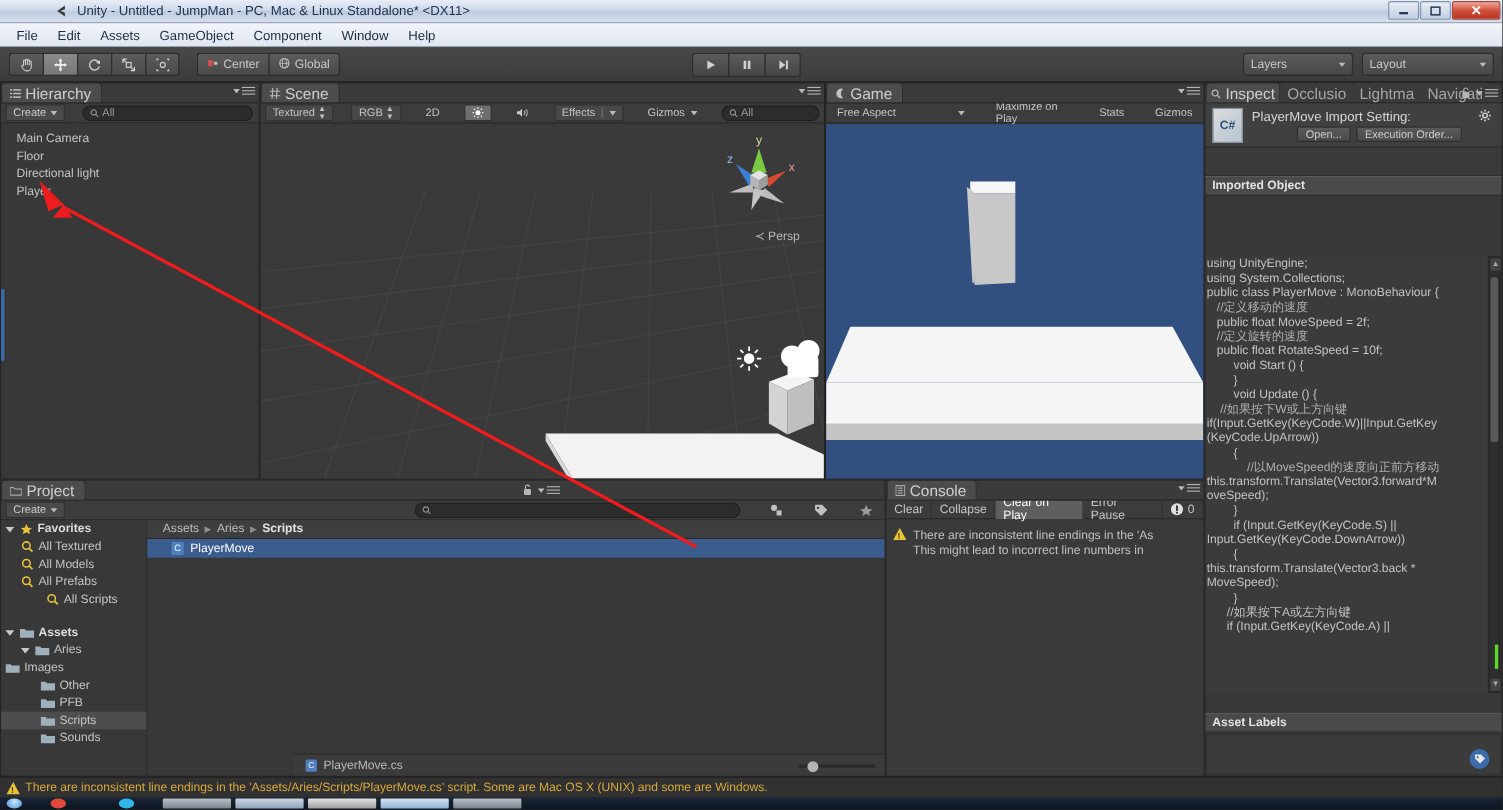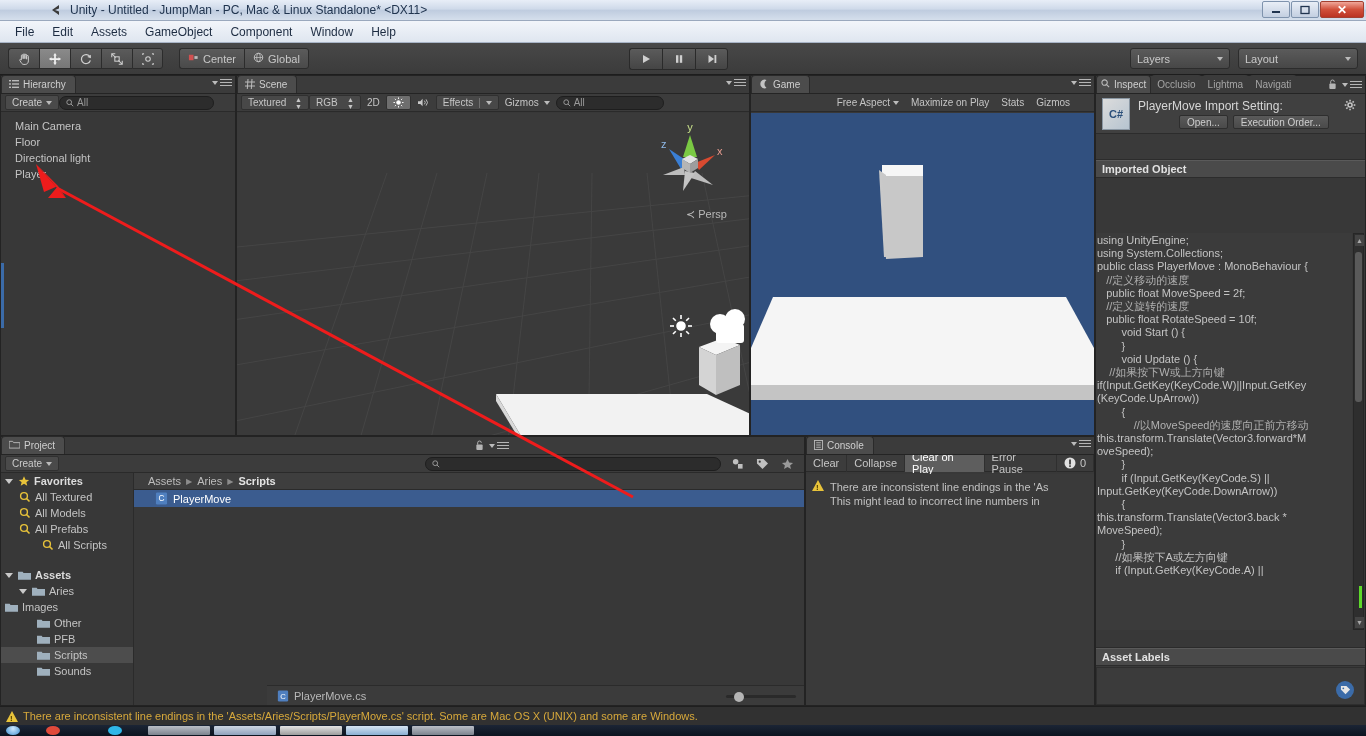--- a/index.html
+++ b/index.html
@@ -92,30 +92,30 @@
   .caret { width:0;height:0;border-left:3px solid transparent;border-right:3px solid transparent;border-top:4px solid #bbb;}
 
   
   .panel { position:absolute; background:#383838; border:1px solid #232323; }
   .panel-tabbar {
     height:18px; background:#3b3b3b; position:relative;
     border-bottom:1px solid #242424; display:flex; align-items:flex-end;
   }
   .ptab {
     height:18px; padding:0 9px 0 7px; display:flex; align-items:center; gap:4px;
-    background:#4c4c4c; border-radius:4px 4px 0 0; font-size:10px; color:#cfcfcf;
+    background:#4c4c4c; border-radius:4px 4px 0 0; font-size:14px; color:#cfcfcf;
     border:1px solid #2a2a2a; border-bottom:none;
   }
   .ptab.inactive { background:#3b3b3b; color:#a5a5a5; border-color:transparent;}
   .tab-menu { position:absolute; right:3px; top:3px; display:flex; align-items:center; gap:2px;}
   .hamburger { width:12px; display:flex; flex-direction:column; gap:2px;}
   .hamburger i { display:block; height:1px; background:#b5b5b5;}
   .subbar {
     height:18px; background:#3c3c3c; border-bottom:1px solid #2a2a2a;
-    display:flex; align-items:center; gap:0; padding:0 4px;
+    display:flex; align-items:center; gap:16px; padding:0 4px;
   }
   .sbtn { height:15px; padding:0 6px; display:flex;align-items:center;gap:3px;
     background:#484848; border:1px solid #303030; border-radius:2px; font-size:10px; color:#c5c5c5;}
   .sbtn.flat { background:transparent; border:none;}
   .sbtn.on { background:#6e6e6e; color:#fff;}
   .searchbox {
     height:14px; border-radius:7px; background:#2c2c2c; border:1px solid #1e1e1e;
     display:flex; align-items:center; padding:0 6px; gap:3px; font-size:10px; color:#9a9a9a;
   }
 
@@ -544,21 +544,21 @@
       <div class="tab-menu">
         <span class="caret"></span>
         <span class="hamburger">
             <i></i>
             <i></i>
             <i></i>
           </span>
       </div>
     </div>
     <div class="subbar">
-      <div class="sbtn flat" style="width:150px;justify-content:flex-end;">
+      <div class="sbtn flat" style="width:150px;justify-content:space-between;">
         <span>Free Aspect</span>
         <span class="caret"></span>
       </div>
       <div class="sbtn flat">Maximize on Play</div>
       <div class="sbtn flat">Stats</div>
       <div class="sbtn flat">Gizmos</div>
     </div>
     <div class="game-canvas">
       <svg width="343" height="322" viewBox="0 0 343 322">
         <rect width="343" height="322" fill="#31507f"></rect>

